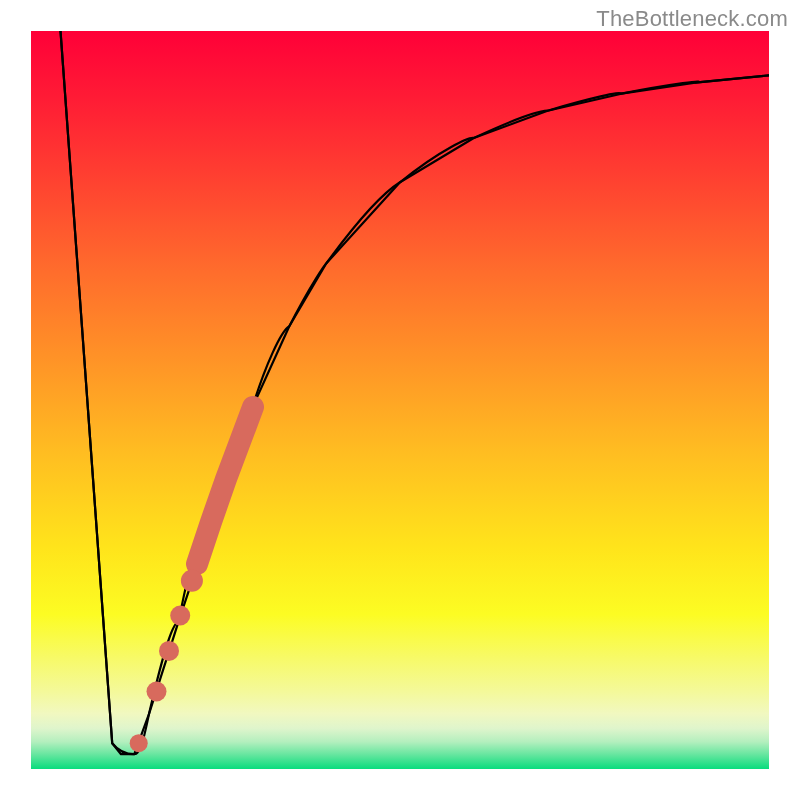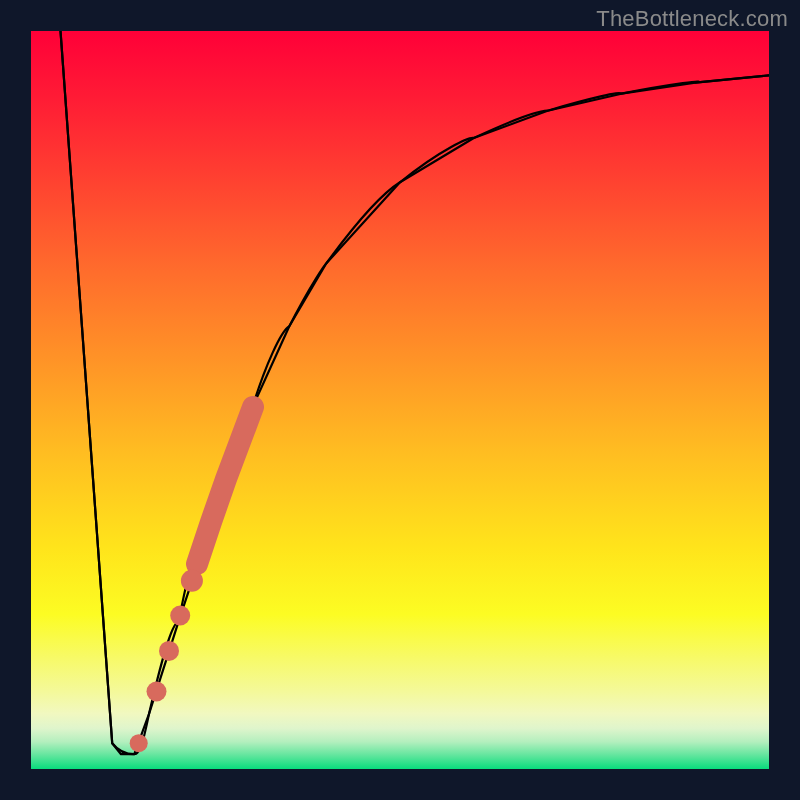--- a/index.html
+++ b/index.html
@@ -7,21 +7,21 @@
     padding: 0;
     width: 800px;
     height: 800px;
     overflow: hidden;
     background: #000;
     font-family: Arial, Helvetica, sans-serif;
   }
   .frame {
     position: absolute;
     inset: 0;
-    background: #0f172a;
+    background: #ffffff;
   }
   .plot-area {
     position: absolute;
     left: 31px;
     top: 31px;
     width: 738px;
     height: 738px;
     overflow: hidden;
   }
   .gradient-bg {

